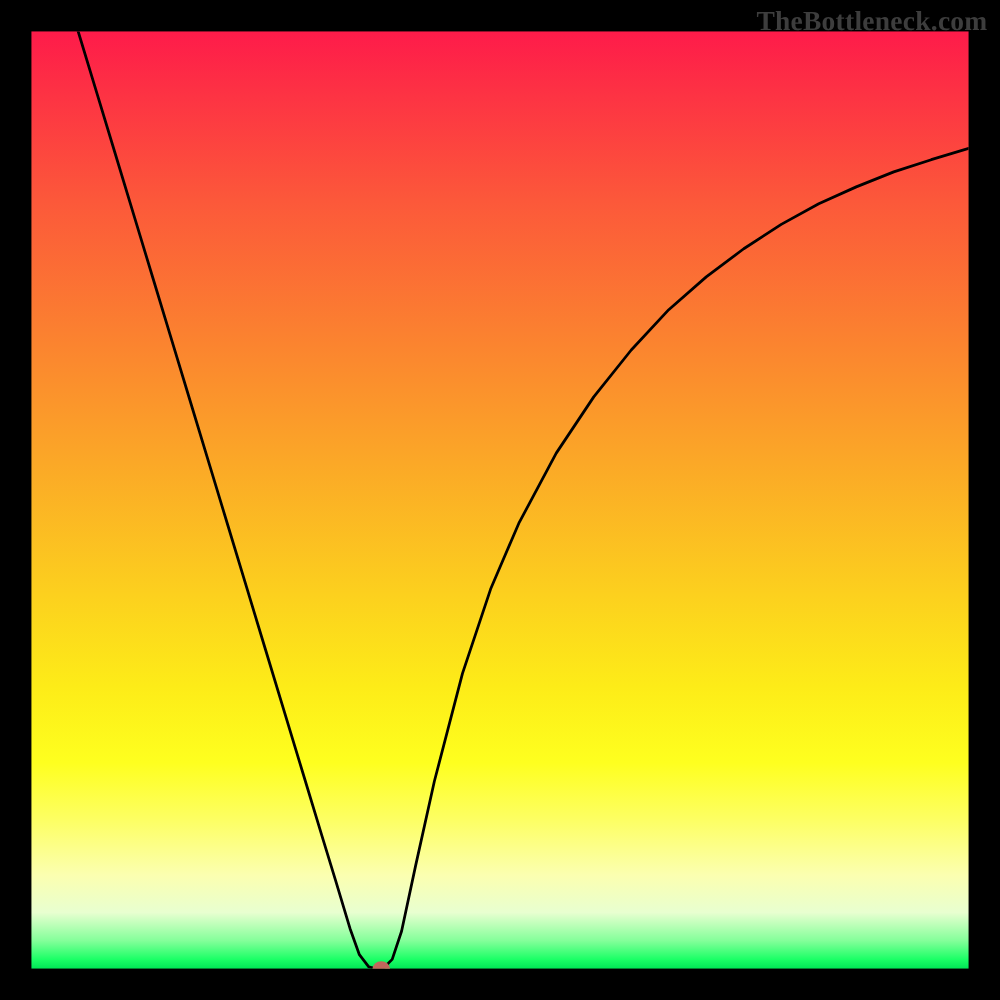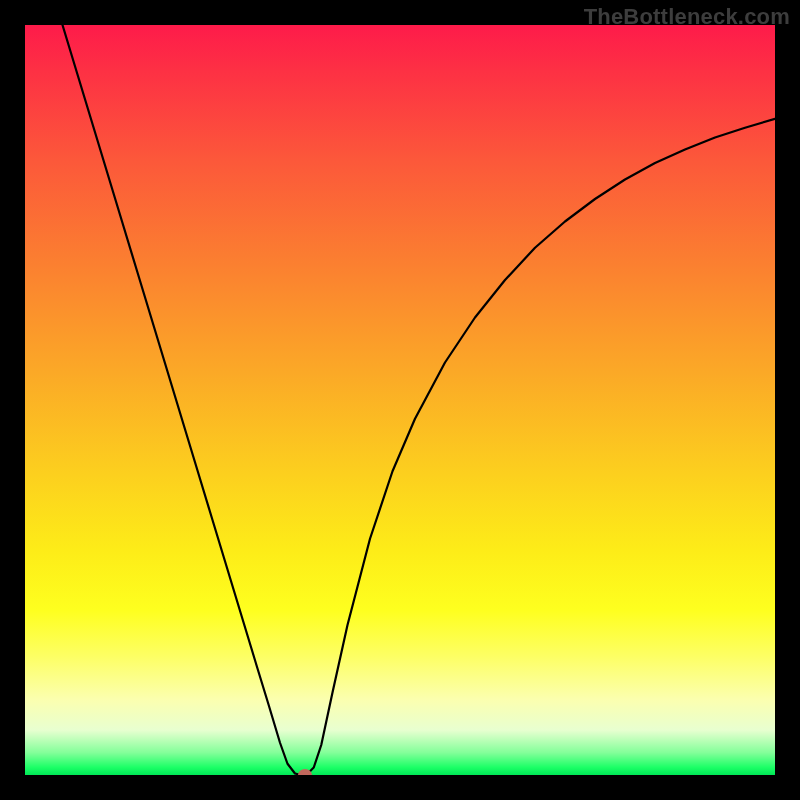--- a/index.html
+++ b/index.html
@@ -19,20 +19,21 @@
   }
   .watermark {
     position: absolute;
     top: 4px;
     right: 10px;
     color: #3d3d3d;
     font-size: 22px;
     font-weight: 600;
     letter-spacing: 0.2px;
     z-index: 5;
+    font-family: Liberation Serif, serif;
   }
   .plot-area {
     position: absolute;
     left: 25px;
     top: 25px;
     width: 750px;
     height: 750px;
     overflow: hidden;
   }
   .gradient {

